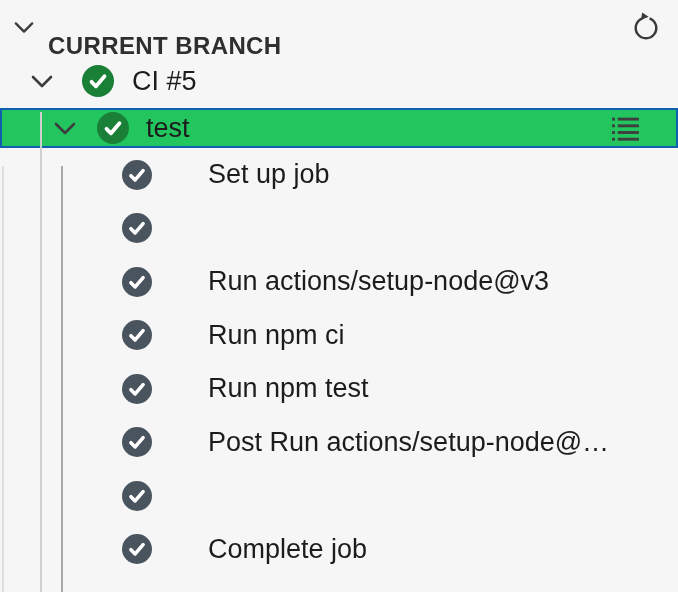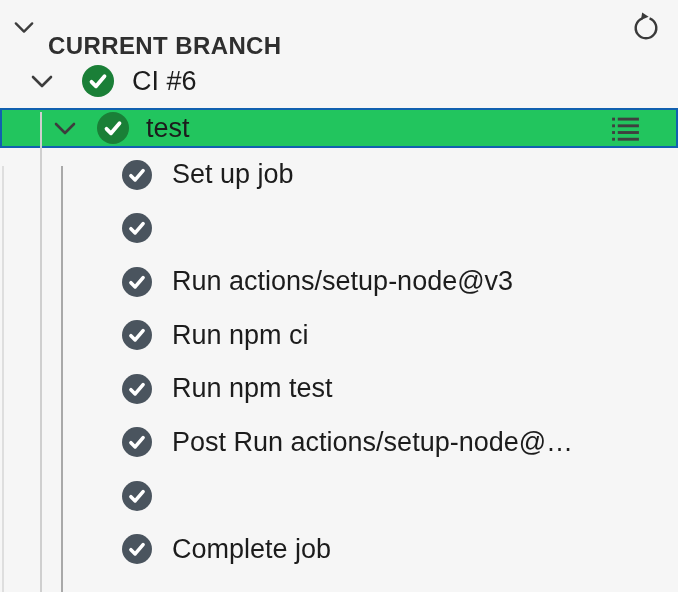--- a/index.html
+++ b/index.html
@@ -60,21 +60,21 @@
   .job-row .status { margin-left: 21px; }
   .job-row .label { margin-left: 17px; }
   .log-btn {
     margin-left: auto; margin-right: 34px;
     width: 34px; height: 34px;
     display: flex; align-items: center; justify-content: center;
     background: none; border: none; padding: 0; cursor: pointer;
   }
 
   
-  .step { height: 53.5px; }
+  .step { height: 53.5px; gap: 36px; }
   .step .status { margin-left: 122px; }
   .step .label { margin-left: 20px; max-width: 500px; }
 
   .twisty {
     width: 22px; height: 14px;
     display: flex; align-items: center; justify-content: center;
     flex: 0 0 auto; cursor: pointer;
   }
   .status { display: flex; flex: 0 0 auto; }
 </style>
@@ -120,21 +120,21 @@
     <span class="twisty">
       <svg width="22" height="13" viewBox="0 0 22 13">
           <use href="#i-chevron"></use>
         </svg>
     </span>
     <span class="status">
       <svg width="32" height="32" viewBox="0 0 32 32" fill="#1a7f37">
           <use href="#i-check-circle"></use>
         </svg>
     </span>
-    <span class="label">CI #6</span>
+    <span class="label">CI #5</span>
   </div>
 
   <div class="row job-row">
     <span class="twisty">
       <svg width="22" height="13" viewBox="0 0 22 13">
           <use href="#i-chevron"></use>
         </svg>
     </span>
     <span class="status">
       <svg width="32" height="32" viewBox="0 0 32 32" fill="#1a7f37">

